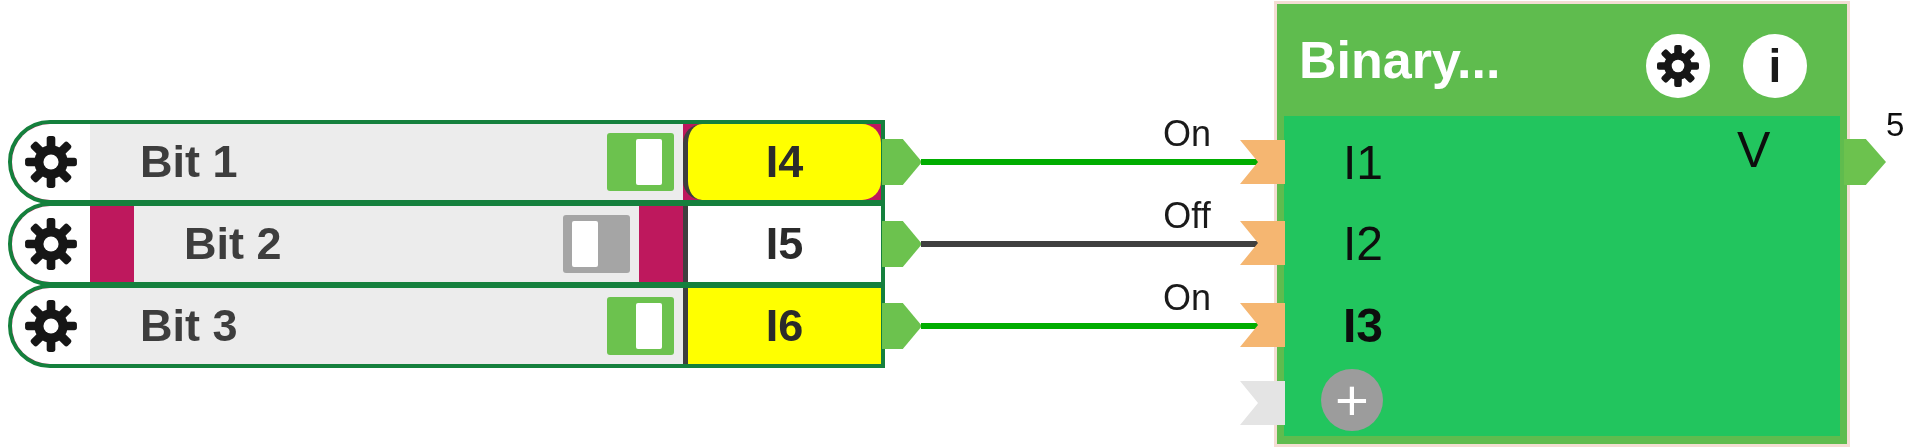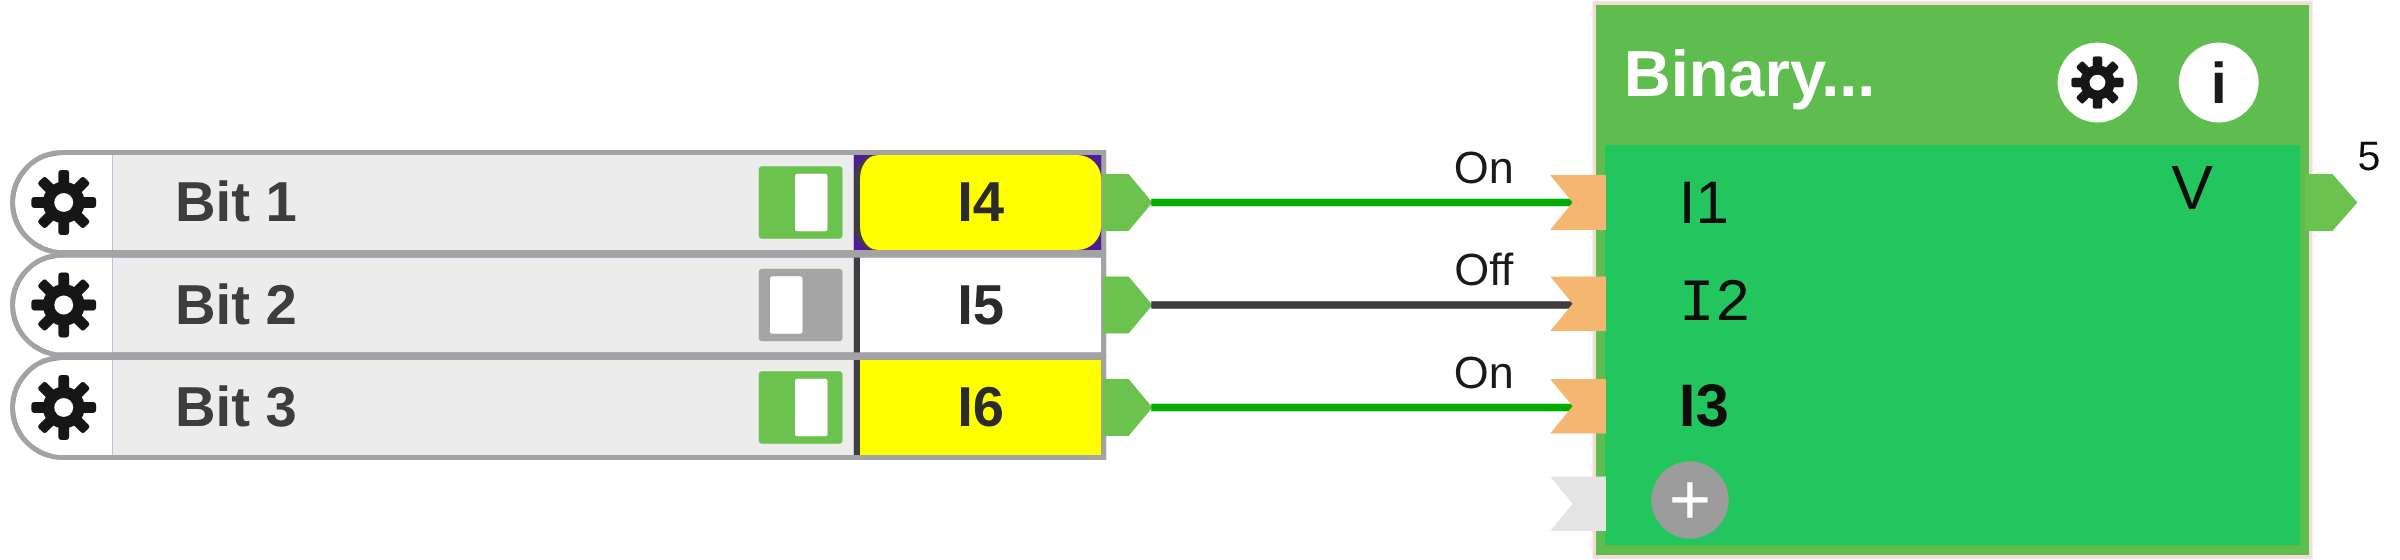--- a/index.html
+++ b/index.html
@@ -5,22 +5,22 @@
   html,body { margin:0; padding:0; background:#ffffff; }
   #canvas {
     position:relative; width:1920px; height:448px;
     background:#ffffff; overflow:hidden;
     font-family:"Liberation Sans", sans-serif;
   }
   
   .in-row {
     position:absolute; left:8px; width:877px; height:84px;
     display:flex; box-sizing:border-box;
-    border:4px solid #a3a3a3; border-radius:44px 0 0 44px;
-    background:#4c1d95;
+    border:4px solid #15803d; border-radius:44px 0 0 44px;
+    background:#be185d;
   }
   .in-row .cap {
     flex:0 0 78px; background:#ffffff; border-radius:40px 0 0 40px;
     display:flex; align-items:center; justify-content:center;
   }
   .in-row .label-zone {
     position:relative; flex:1 1 auto; background:#ececec;
     display:flex; align-items:center;
   }
   .in-row .row-label {
@@ -136,21 +136,21 @@
       <div class="toggle on">
         <div class="knob"></div>
       </div>
     </div>
     <div class="id-box" style="background-color: rgb(255, 255, 0); border-radius: 19px;">
       <span>I4</span>
     </div>
     <div class="pin-out"></div>
   </div>
 
-  <div class="in-row" style="top:202px;">
+  <div class="in-row" style="top:202px;gap:44px;">
     <div class="cap">
       <span>
         <svg class="gear" width="54" height="54" viewBox="0 0 100 100">
           <g fill="#161616">
             <rect x="42" y="2" width="16" height="24" rx="5"></rect>
             <rect x="42" y="2" width="16" height="24" rx="5" transform="rotate(45 50 50)"></rect>
             <rect x="42" y="2" width="16" height="24" rx="5" transform="rotate(90 50 50)"></rect>
             <rect x="42" y="2" width="16" height="24" rx="5" transform="rotate(135 50 50)"></rect>
             <rect x="42" y="2" width="16" height="24" rx="5" transform="rotate(180 50 50)"></rect>
             <rect x="42" y="2" width="16" height="24" rx="5" transform="rotate(225 50 50)"></rect>
@@ -238,21 +238,21 @@
             <circle cx="50" cy="50" r="15" fill="#ffffff"></circle>
           </svg>
         </span>
       </div>
       <div class="hdr-btn" id="btn-info">
         <span class="i-glyph">i</span>
       </div>
     </div>
 
     <div class="blk-input" style="top:131px;">I1</div>
-    <div class="blk-input" style="top:212px;font-family:Liberation Mono, monospace;">I2</div>
+    <div class="blk-input" style="top:212px;">I2</div>
     <div class="blk-input" style="top:294px;font-weight:bold;">I3</div>
 
     <div class="blk-out-label">V</div>
 
     <div class="add-btn">
       <span>+</span>
     </div>
   </div>
 
   <div id="blk-output-pin"></div>

